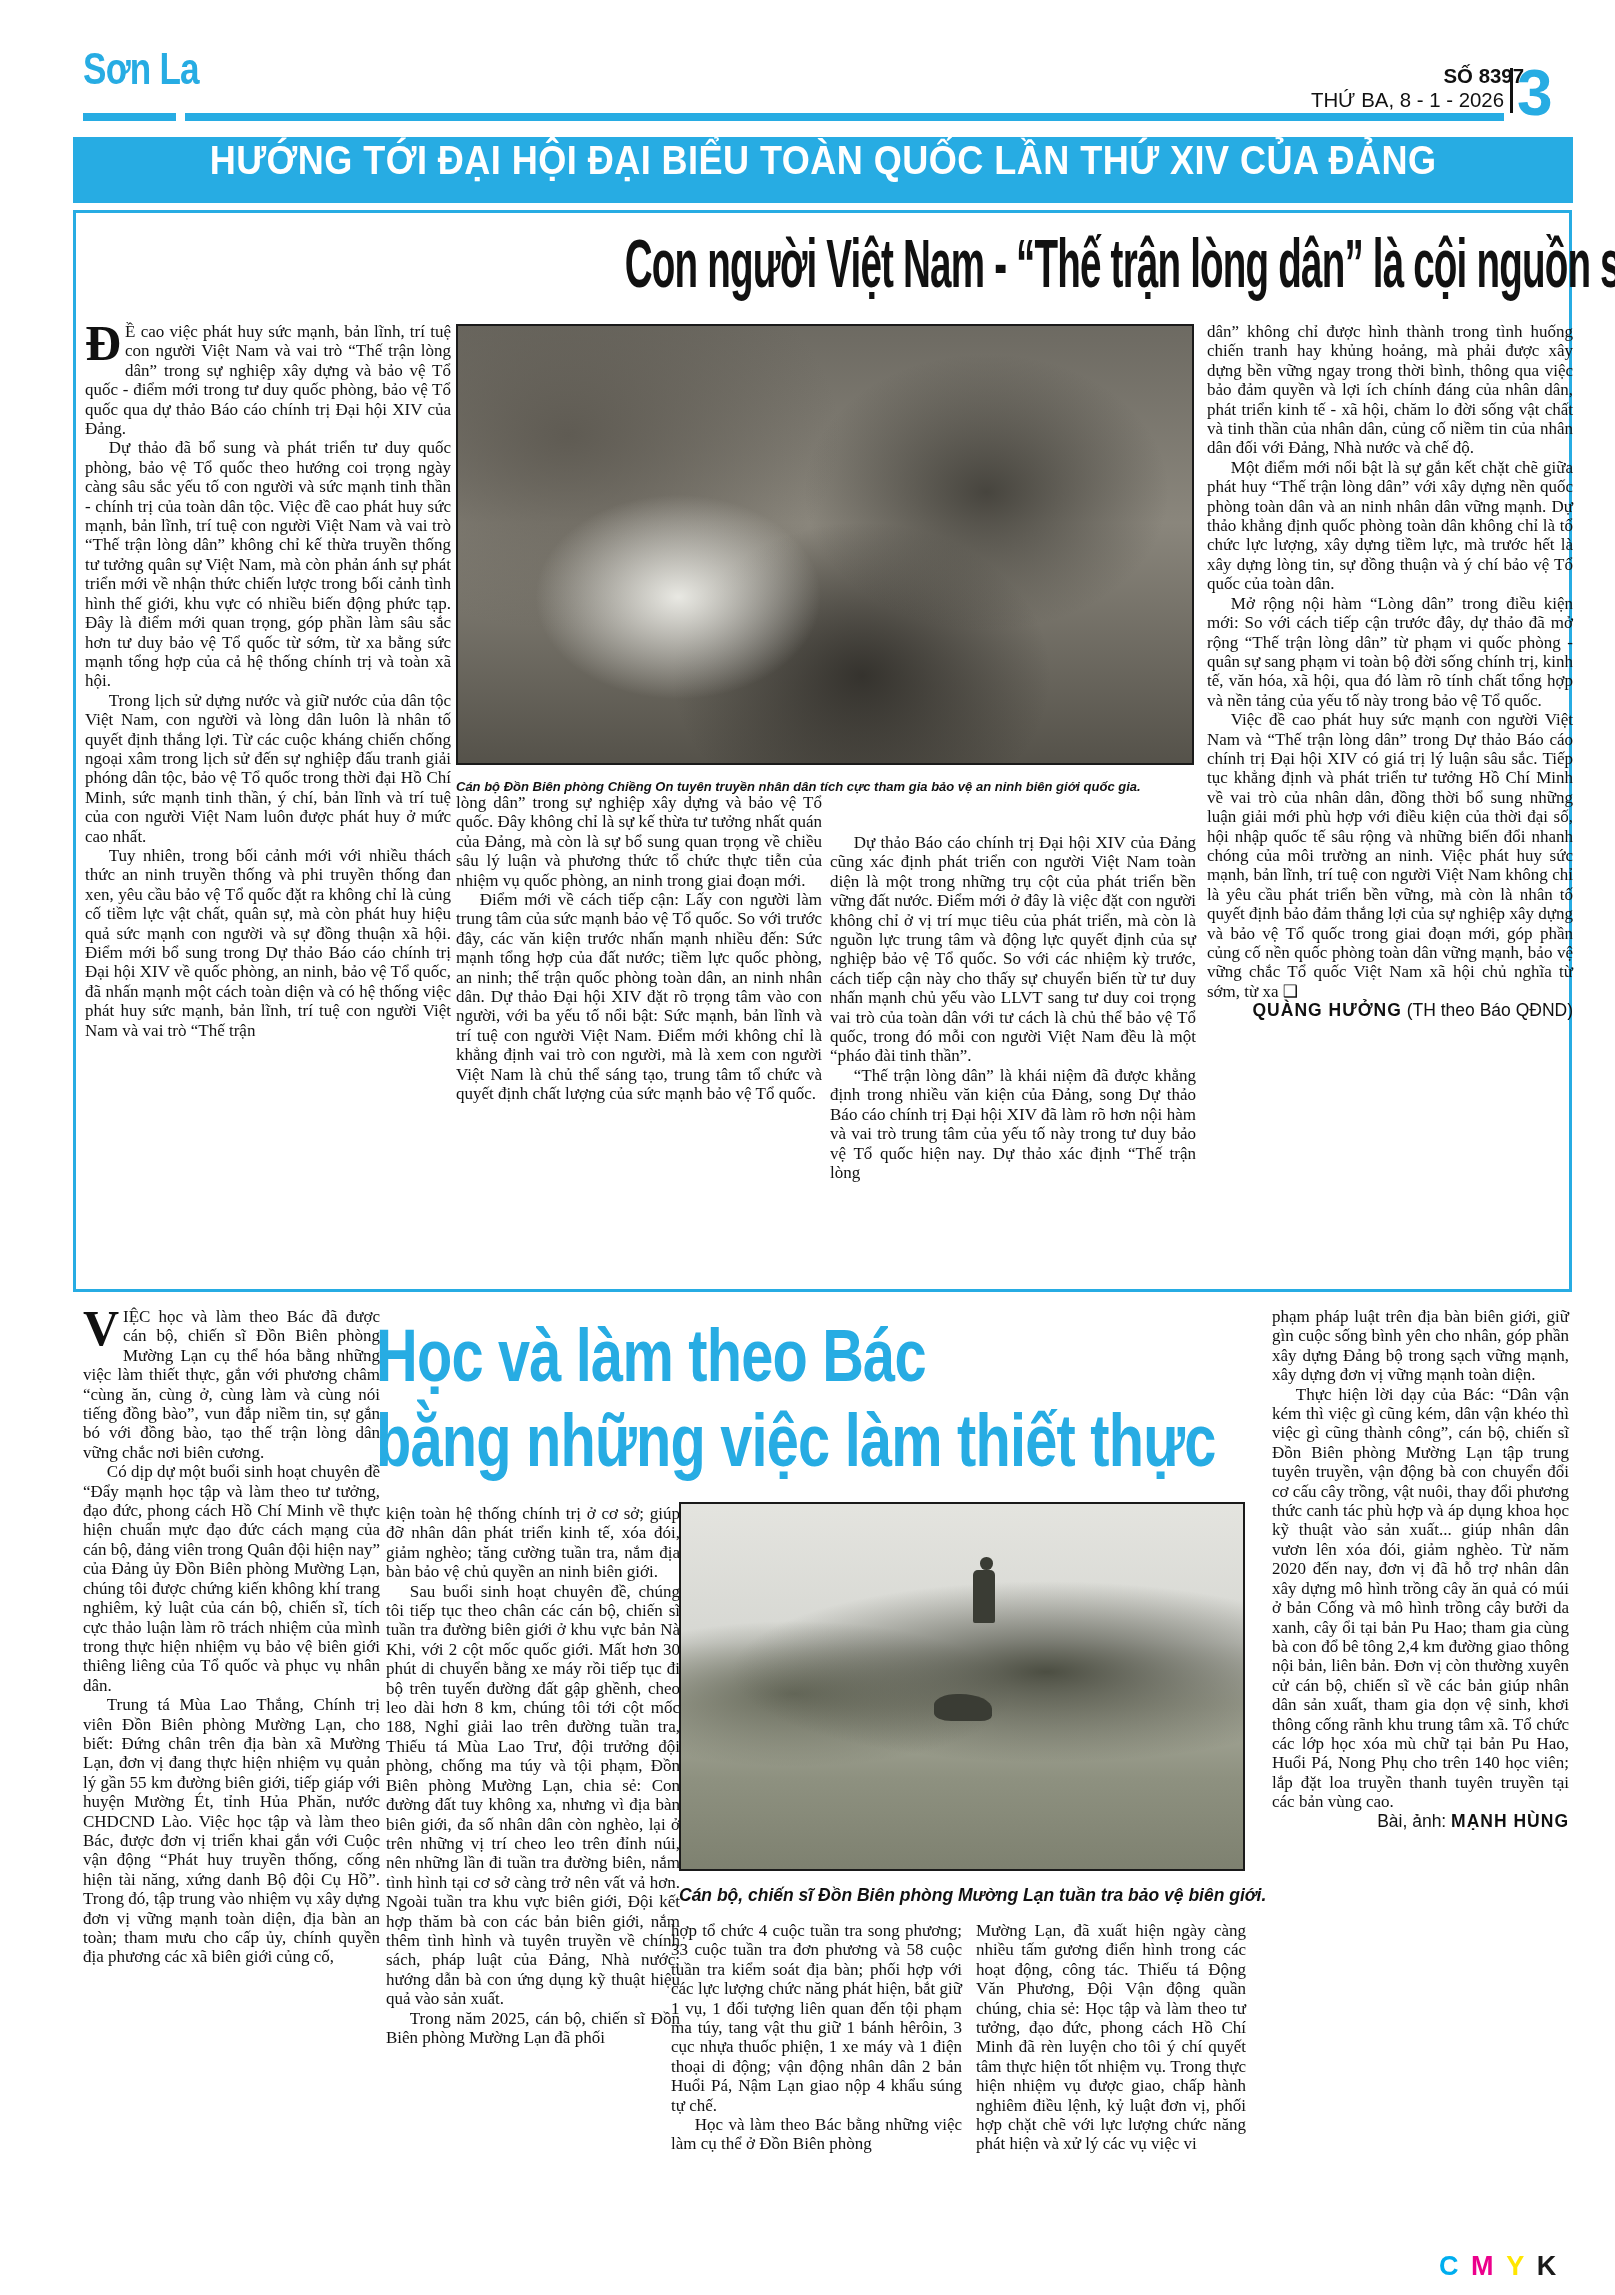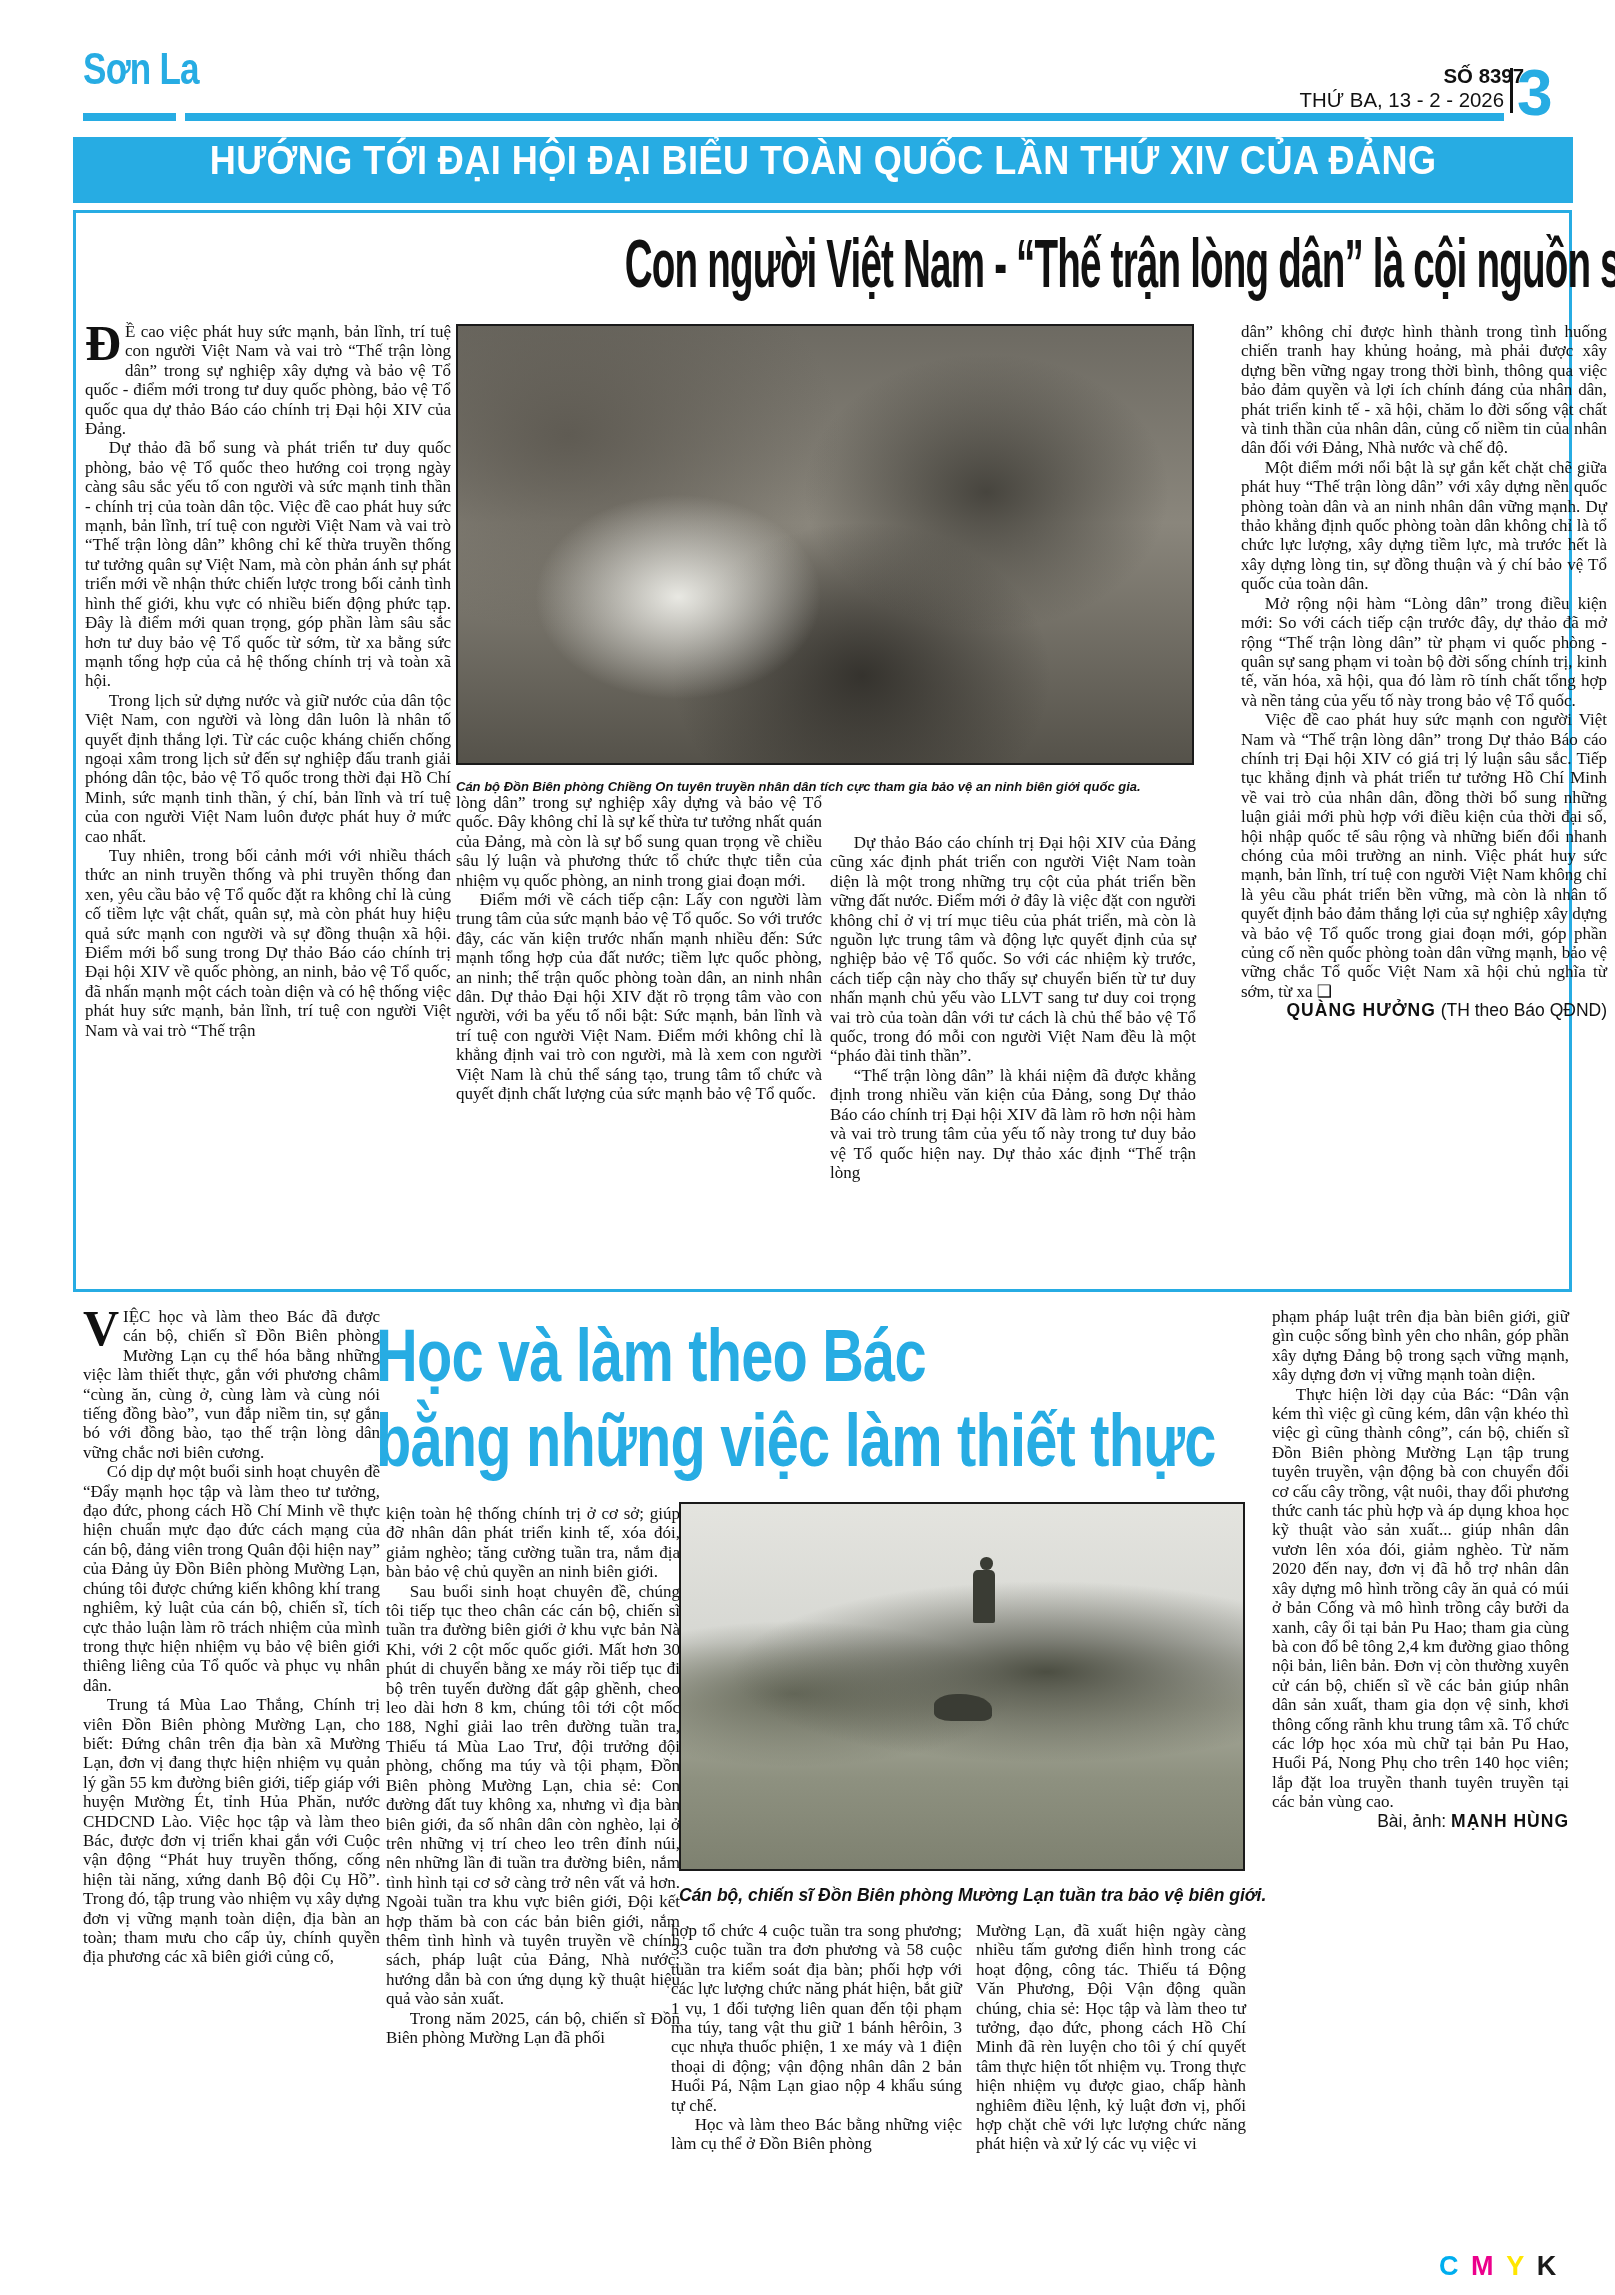--- a/index.html
+++ b/index.html
@@ -41,21 +41,21 @@
       radial-gradient(ellipse 291px 97px at 20% 52%, rgba(96,99,84,.9), rgba(96,99,84,0) 75%),
       linear-gradient(180deg,#e4e4df 0%,#d6d7d2 38%,#a9ab9c 55%,#8e9180 75%,#7e8170 100%);}
   .sil{position:absolute;background:#3a3c34;}
   .cmyk{font-family:"Liberation Sans",sans-serif;font-weight:bold;font-size:27px;letter-spacing:12.6px;}
 </style>
 </head>
 <body>
 
 <div class="abs logo" style="left:83px;top:43px;">Sơn La</div>
 <div class="abs issue" style="left:1233px;top:65px;">SỐ 8397</div>
-<div class="abs date" style="left:1213px;top:89px;">THỨ BA, 13 - 2 - 2026</div>
+<div class="abs date" style="left:1213px;top:89px;">THỨ BA, 8 - 1 - 2026</div>
 <div class="abs vline" style="left:1510px;top:68px;height:45px;"></div>
 <div class="abs pageno" style="left:1517px;top:69px;">3</div>
 <div class="abs rule" style="left:83px;top:113px;width:93px;"></div>
 <div class="abs rule" style="left:185px;top:113px;width:1319px;"></div>
 
 <div class="abs banner" style="left:73px;top:137px;width:1500px;height:66px;">
   <span>HƯỚNG TỚI ĐẠI HỘI ĐẠI BIỂU TOÀN QUỐC LẦN THỨ XIV CỦA ĐẢNG</span>
 </div>
 
 <div class="abs a1box" style="left:73px;top:210px;width:1493px;height:1076px;"></div>
@@ -76,21 +76,21 @@
 <div class="abs col" style="left:456px;top:793px;width:366px;">
   <p class="cont">lòng dân” trong sự nghiệp xây dựng và bảo vệ Tổ quốc. Đây không chỉ là sự kế thừa tư tưởng nhất quán của Đảng, mà còn là sự bổ sung quan trọng về chiều sâu lý luận và phương thức tổ chức thực tiễn của nhiệm vụ quốc phòng, an ninh trong giai đoạn mới.</p>
   <p>Điểm mới về cách tiếp cận: Lấy con người làm trung tâm của sức mạnh bảo vệ Tổ quốc. So với trước đây, các văn kiện trước nhấn mạnh nhiều đến: Sức mạnh tổng hợp của đất nước; tiềm lực quốc phòng, an ninh; thế trận quốc phòng toàn dân, an ninh nhân dân. Dự thảo Đại hội XIV đặt rõ trọng tâm vào con người, với ba yếu tố nổi bật: Sức mạnh, bản lĩnh và trí tuệ con người Việt Nam. Điểm mới không chỉ là khẳng định vai trò con người, mà là xem con người Việt Nam là chủ thể sáng tạo, trung tâm tổ chức và quyết định chất lượng của sức mạnh bảo vệ Tổ quốc.</p>
 </div>
 
 <div class="abs col" style="left:830px;top:833px;width:366px;">
   <p>Dự thảo Báo cáo chính trị Đại hội XIV của Đảng cũng xác định phát triển con người Việt Nam toàn diện là một trong những trụ cột của phát triển bền vững đất nước. Điểm mới ở đây là việc đặt con người không chỉ ở vị trí mục tiêu của phát triển, mà còn là nguồn lực trung tâm và động lực quyết định của sự nghiệp bảo vệ Tổ quốc. So với các nhiệm kỳ trước, cách tiếp cận này cho thấy sự chuyển biến từ tư duy nhấn mạnh chủ yếu vào LLVT sang tư duy coi trọng vai trò của toàn dân với tư cách là chủ thể bảo vệ Tổ quốc, trong đó mỗi con người Việt Nam đều là một “pháo đài tinh thần”.</p>
   <p>“Thế trận lòng dân” là khái niệm đã được khẳng định trong nhiều văn kiện của Đảng, song Dự thảo Báo cáo chính trị Đại hội XIV đã làm rõ hơn nội hàm và vai trò trung tâm của yếu tố này trong tư duy bảo vệ Tổ quốc hiện nay. Dự thảo xác định “Thế trận lòng</p>
 </div>
 
-<div class="abs col" style="left:1241px;top:322px;width:366px;">
+<div class="abs col" style="left:1207px;top:322px;width:366px;">
   <p class="cont">dân” không chỉ được hình thành trong tình huống chiến tranh hay khủng hoảng, mà phải được xây dựng bền vững ngay trong thời bình, thông qua việc bảo đảm quyền và lợi ích chính đáng của nhân dân, phát triển kinh tế - xã hội, chăm lo đời sống vật chất và tinh thần của nhân dân, củng cố niềm tin của nhân dân đối với Đảng, Nhà nước và chế độ.</p>
   <p>Một điểm mới nổi bật là sự gắn kết chặt chẽ giữa phát huy “Thế trận lòng dân” với xây dựng nền quốc phòng toàn dân và an ninh nhân dân vững mạnh. Dự thảo khẳng định quốc phòng toàn dân không chỉ là tổ chức lực lượng, xây dựng tiềm lực, mà trước hết là xây dựng lòng tin, sự đồng thuận và ý chí bảo vệ Tổ quốc của toàn dân.</p>
   <p>Mở rộng nội hàm “Lòng dân” trong điều kiện mới: So với cách tiếp cận trước đây, dự thảo đã mở rộng “Thế trận lòng dân” từ phạm vi quốc phòng - quân sự sang phạm vi toàn bộ đời sống chính trị, kinh tế, văn hóa, xã hội, qua đó làm rõ tính chất tổng hợp và nền tảng của yếu tố này trong bảo vệ Tổ quốc.</p>
   <p>Việc đề cao phát huy sức mạnh con người Việt Nam và “Thế trận lòng dân” trong Dự thảo Báo cáo chính trị Đại hội XIV có giá trị lý luận sâu sắc. Tiếp tục khẳng định và phát triển tư tưởng Hồ Chí Minh về vai trò của nhân dân, đồng thời bổ sung những luận giải mới phù hợp với điều kiện của thời đại số, hội nhập quốc tế sâu rộng và những biến đổi nhanh chóng của môi trường an ninh. Việc phát huy sức mạnh, bản lĩnh, trí tuệ con người Việt Nam không chỉ là yêu cầu phát triển bền vững, mà còn là nhân tố quyết định bảo đảm thắng lợi của sự nghiệp xây dựng và bảo vệ Tổ quốc trong giai đoạn mới, góp phần củng cố nền quốc phòng toàn dân vững mạnh, bảo vệ vững chắc Tổ quốc Việt Nam xã hội chủ nghĩa từ sớm, từ xa ❑</p>
   <p class="byline cont"><b>QUÀNG HƯỞNG</b><span> (TH theo Báo QĐND)</span></p>
 </div>
 
 <div class="abs headline2" style="left:376px;top:1313px;">Học và làm theo Bác</div>
 <div class="abs headline2" style="left:376px;top:1398px;">bằng những việc làm thiết thực</div>
 

